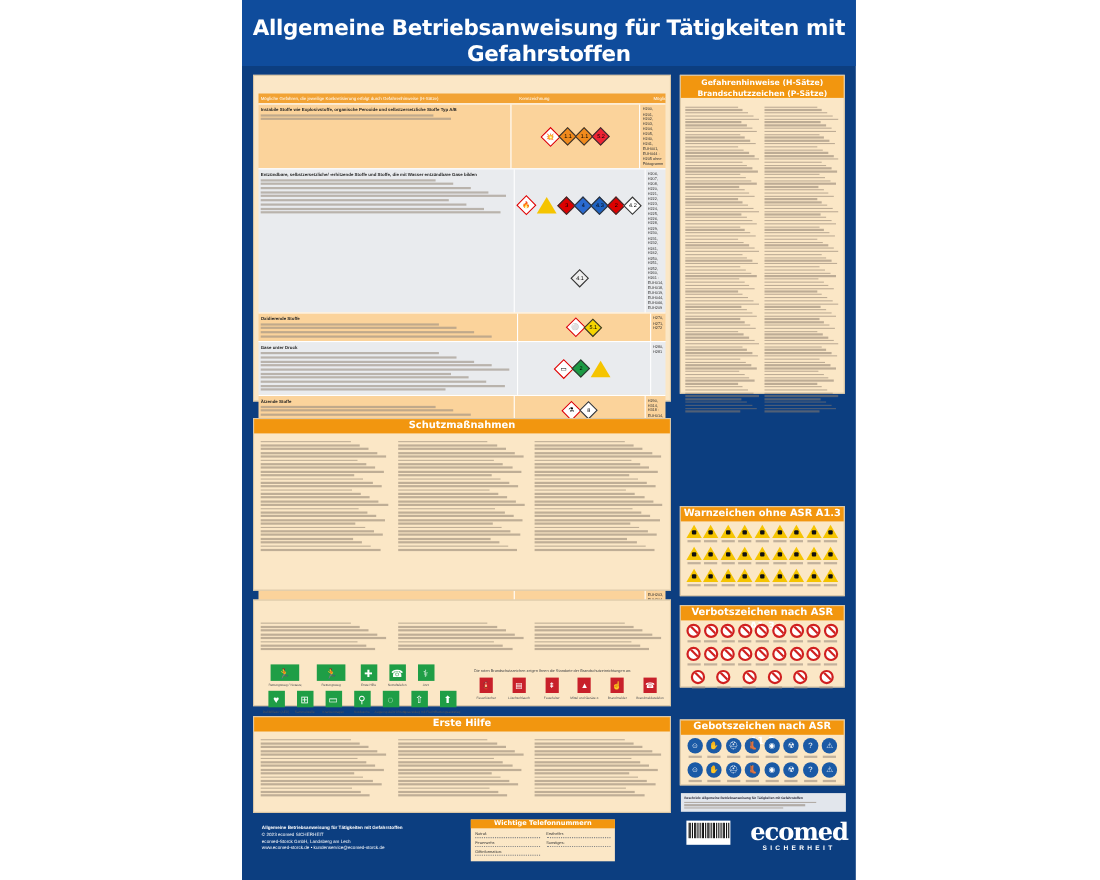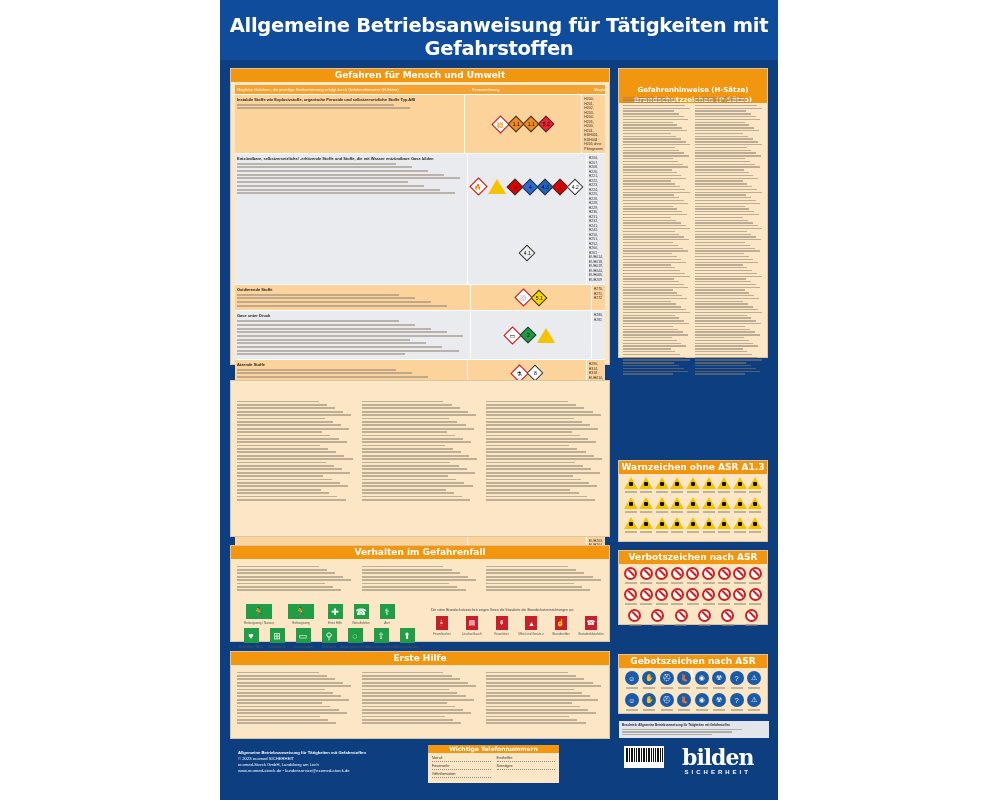--- a/index.html
+++ b/index.html
@@ -2,21 +2,21 @@
 <html><head>
 <meta charset="utf-8">
 <style>
 *{box-sizing:border-box;margin:0;padding:0}
 body{width:1000px;height:800px;background:#fff;font-family:"Liberation Sans",sans-serif;position:relative;overflow:hidden}
 .poster{position:absolute;left:220px;top:0;width:558px;height:800px;background:#0c3e80}
 .titlebar{position:absolute;left:0;top:0;width:558px;height:60px;background:#0f4c9c}
 .title{position:absolute;left:0;top:14px;width:558px;text-align:center;color:#fff;font-size:19.5px;font-weight:bold;font-family:"DejaVu Sans",sans-serif;letter-spacing:-0.3px}
 .panel{position:absolute;background:#fbe7c6;border:1px solid #d9c6a5}
 .phead{background:#f2960f;color:#fff;font-weight:bold;text-align:center;font-size:9px;height:13px;line-height:13px;font-family:"DejaVu Sans",sans-serif}
-.phead.two{height:34px;line-height:10px;font-size:7px;padding-top:16px}
+.phead.two{height:20px;line-height:10px;font-size:7px;padding-top:1px}
 .hz-table{position:absolute;left:4px;top:16px;right:4px;bottom:4px}
 .hz-head{display:flex;height:9px;background:#f2a334;color:#fff;font-size:4px;line-height:9px}
 .hz-head div{padding-left:2px;overflow:hidden;white-space:nowrap}
 .c1{width:235px}.c2{width:122px}.c3{flex:1}
 .hz-row{display:flex;border-top:1px solid #fff}
 .hz-row.orange{background:#fbd39b}
 .hz-row.grey{background:#e9ebee}
 .hz-row .c1{padding:2px}
 .hz-row .c2{display:flex;align-items:center;justify-content:center;gap:3px;border-left:1px solid #fff;border-right:1px solid #fff}
 .hz-row .c3{padding:2px;font-size:3.5px;color:#333;line-height:4.5px}
@@ -59,21 +59,20 @@
 </style>
 </head>
 <body>
 
 <div class="poster">
   <div class="titlebar">
     <div class="title">Allgemeine Betriebsanweisung für Tätigkeiten mit Gefahrstoffen</div>
   </div>
 
   <div class="panel" style="left:10px;top:68px;width:380px;height:297px;">
-    <div class="phead">Gefahren für Mensch und Umwelt</div>
     <div class="hz-table">
       <div class="hz-head">
         <div class="c1">Mögliche Gefahren, die jeweilige Konkretisierung erfolgt durch Gefahrenhinweise (H-Sätze)</div>
         <div class="c2">Kennzeichnung</div>
         <div class="c3">Mögliche Gefahrenhinweise</div>
       </div>
       <div id="hz-rows">
           <div class="hz-row orange">
             <div class="c1">
               <div class="rt" style="white-space: nowrap; overflow: hidden;">Instabile Stoffe wie Explosivstoffe, organische Peroxide und selbstzersetzliche Stoffe Typ A/B</div>
@@ -476,20 +475,21 @@
           <div class="hl" style="width: 75%;"></div>
           <div class="hl" style="width: 82%;"></div>
           <div class="hl" style="width: 89%;"></div>
           <div class="hl" style="width: 96%;"></div>
           <div class="hl" style="width: 73%;"></div>
         </div>
     </div>
   </div>
 
   <div class="panel" style="left:10px;top:380px;width:380px;height:157px;">
+    <div class="phead">Schutzmaßnahmen</div>
     <div class="txtcols">
       <div class="col txtcol">
           <div class="bl" style="width: 70%;"></div>
           <div class="bl" style="width: 77%;"></div>
           <div class="bl" style="width: 84%;"></div>
           <div class="bl" style="width: 91%;"></div>
           <div class="bl" style="width: 98%;"></div>
           <div class="bl" style="width: 75%;"></div>
           <div class="bl" style="width: 82%;"></div>
           <div class="bl" style="width: 89%;"></div>
@@ -863,21 +863,20 @@
           <div class="lab"></div>
         </div>
         <div class="sign" style="width: 17.5px;">
           <div class="man">⚠</div>
           <div class="lab"></div>
         </div>
       </div>
   </div>
 
   <div class="panel" style="left:10px;top:545px;width:380px;height:97px;">
-    <div class="phead">Verhalten im Gefahrenfall</div>
     <div class="txtcols" style="bottom:46px">
       <div class="col txtcol">
           <div class="bl" style="width: 70%;"></div>
           <div class="bl" style="width: 77%;"></div>
           <div class="bl" style="width: 84%;"></div>
           <div class="bl" style="width: 91%;"></div>
           <div class="bl" style="width: 98%;"></div>
           <div class="bl" style="width: 75%;"></div>
           <div class="bl" style="width: 82%;"></div>
           <div class="bl" style="width: 89%;"></div>
@@ -1089,16 +1088,16 @@
       <i style="width: 3px;"></i>
       <i style="width: 1px;"></i>
       <i style="width: 2px;"></i>
       <i style="width: 3px;"></i>
       <i style="width: 1px;"></i>
       <i style="width: 2px;"></i>
       <i style="width: 3px;"></i>
       <i style="width: 1px;"></i>
     </div>
   <div class="logo">
-    <div class="eco">bilden</div>
+    <div class="eco">ecomed</div>
     <div class="sich">SICHERHEIT</div>
   </div>
 </div>
 
 </body></html>

